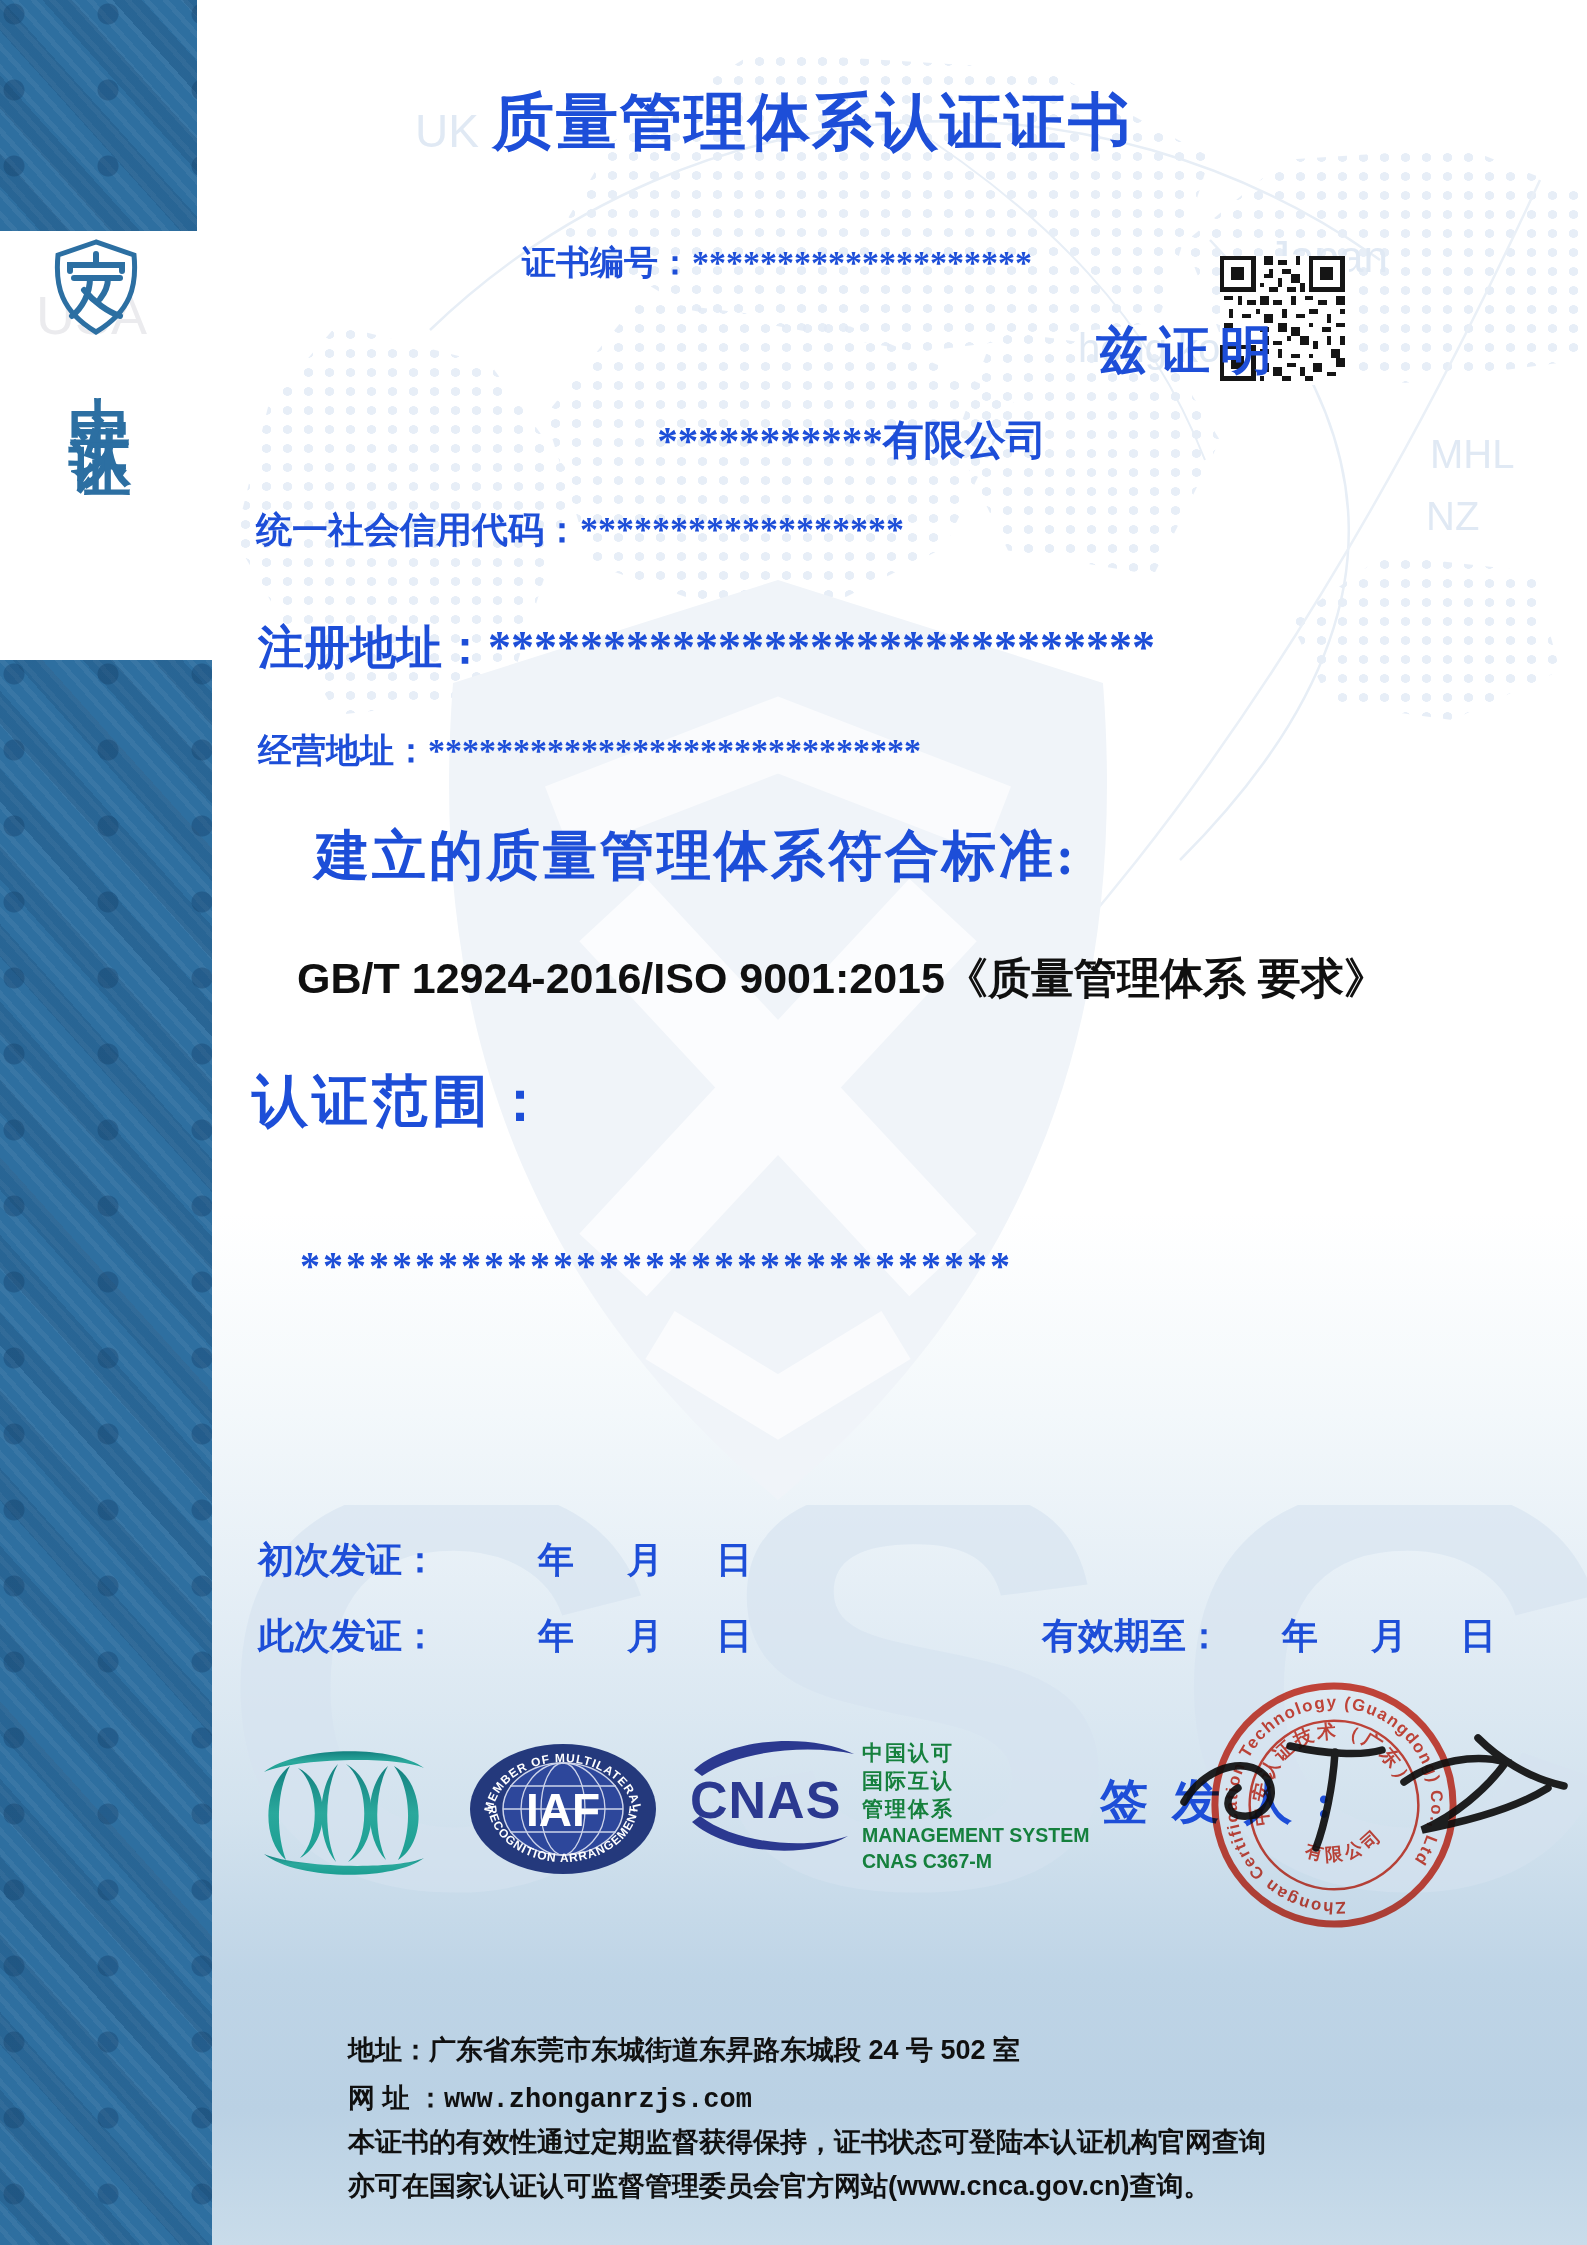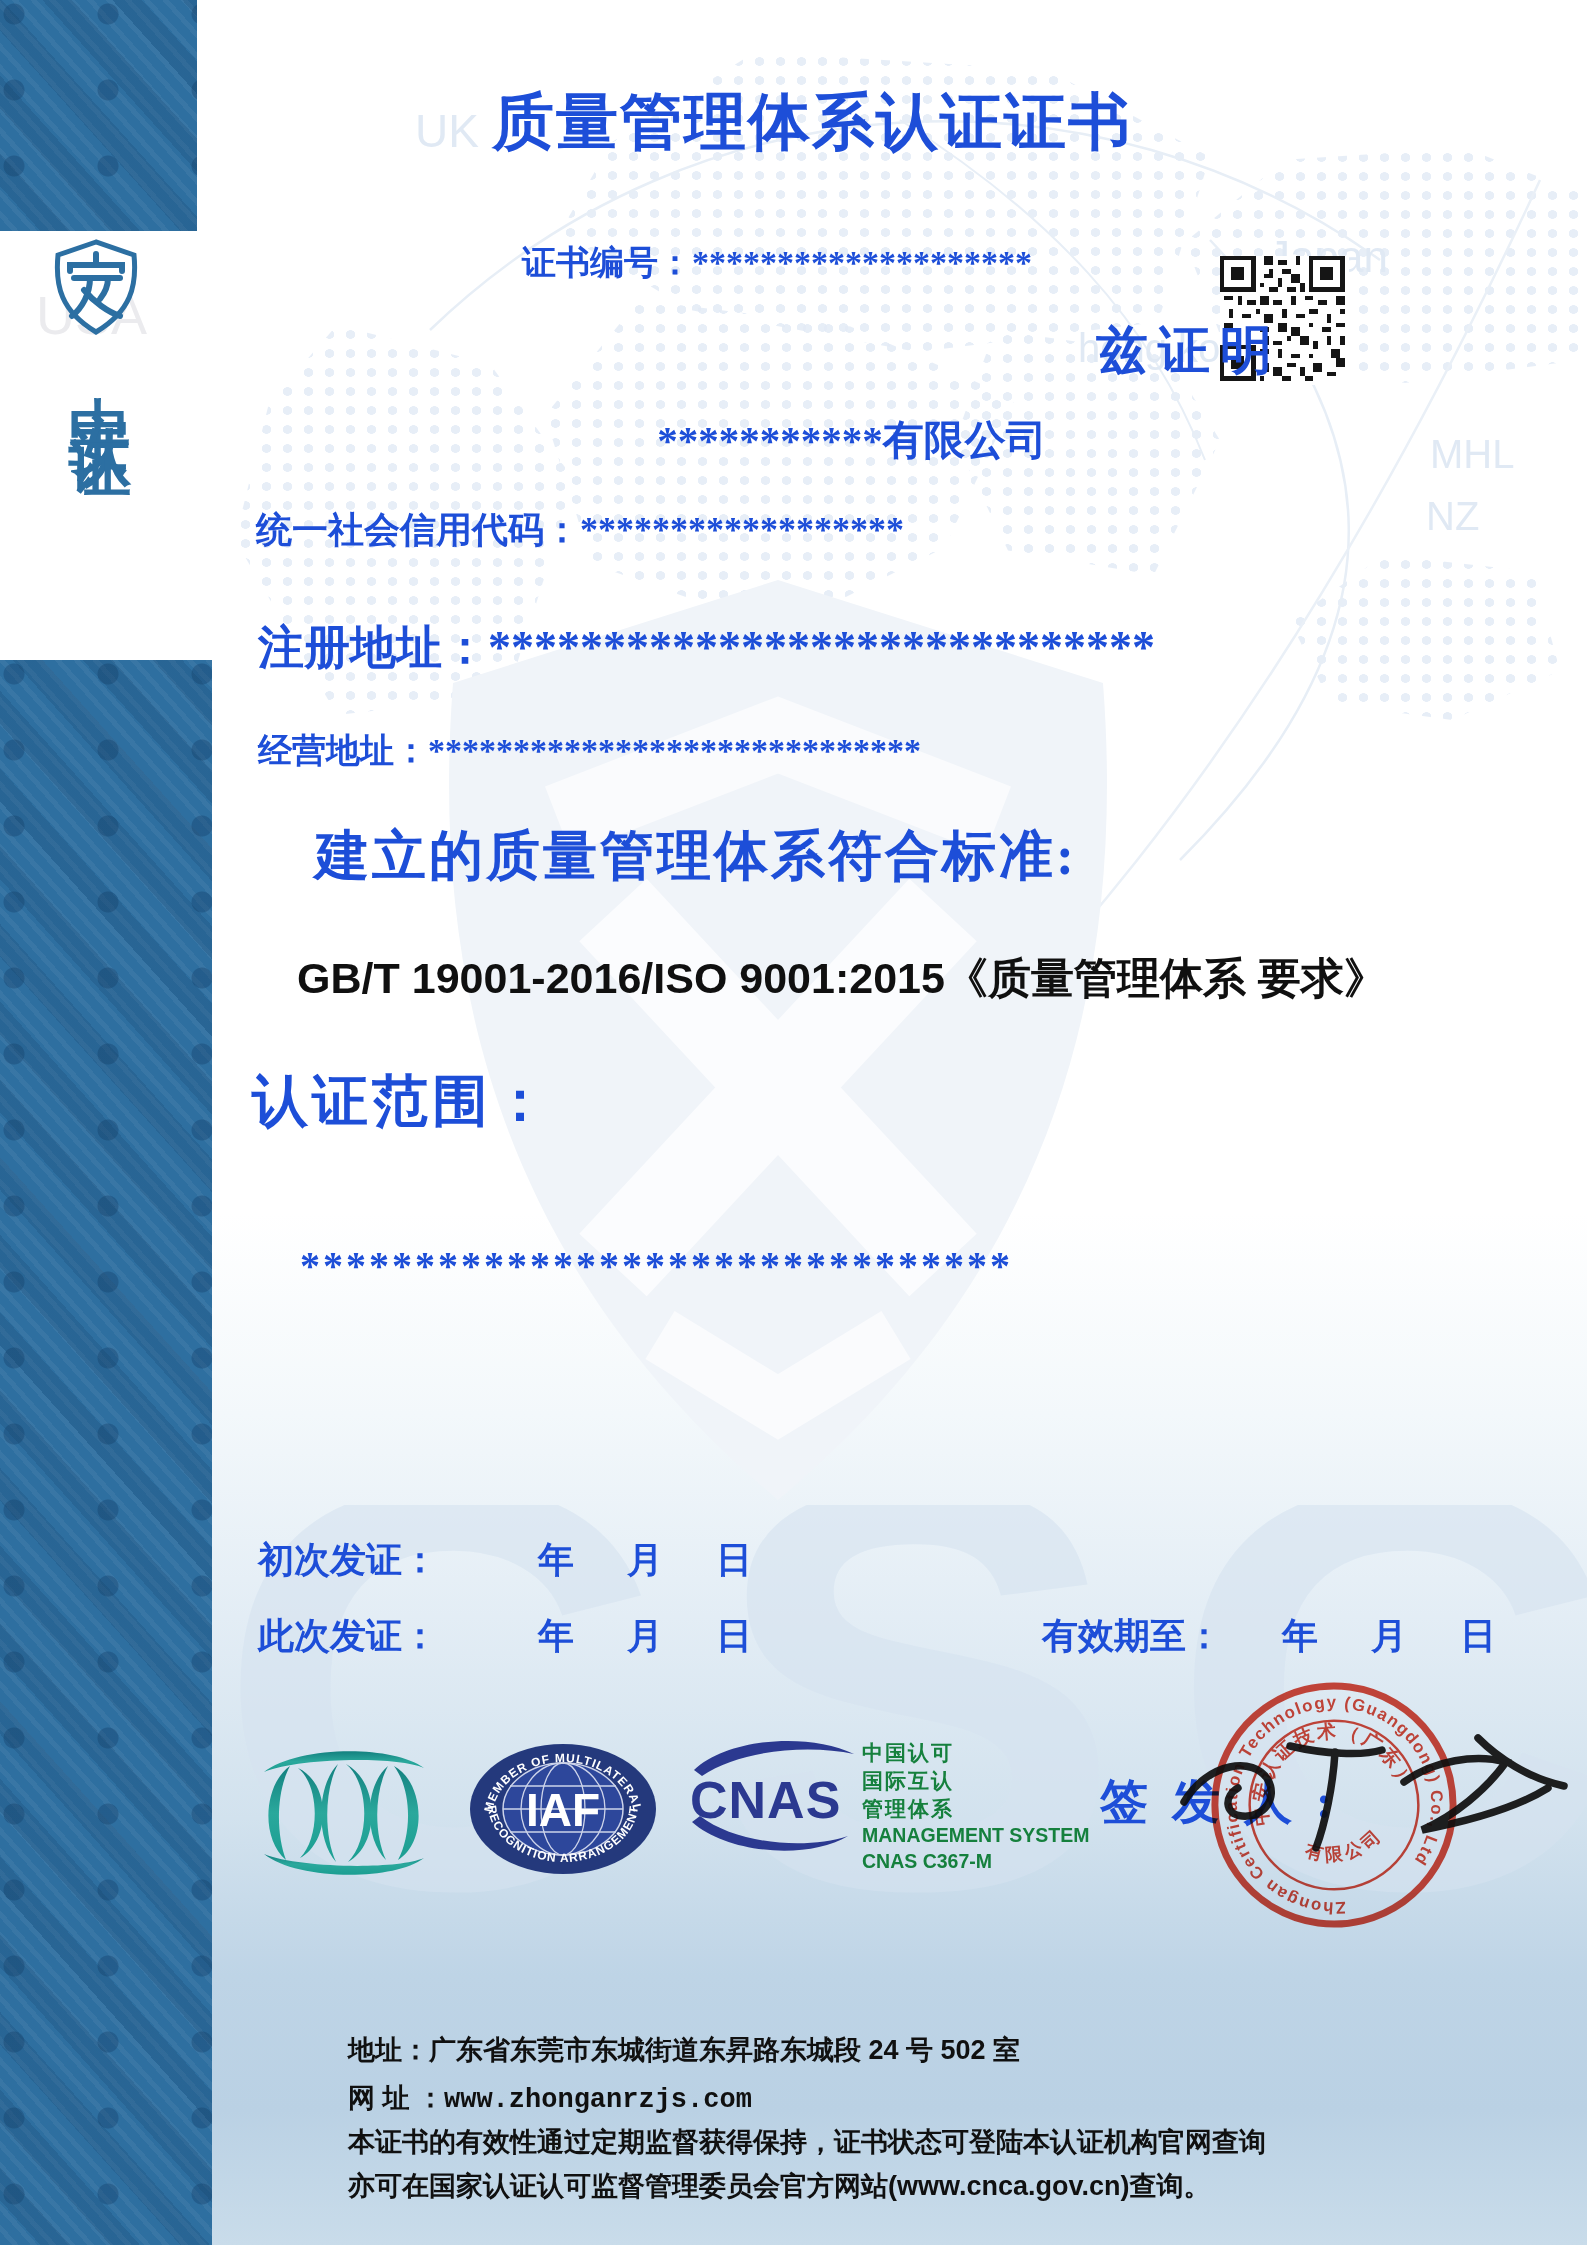--- a/index.html
+++ b/index.html
@@ -159,21 +159,21 @@
   <div class="abs kai addr1">
     <span>注册地址：</span><span>*****************************</span>
   </div>
 
   <div class="abs kai addr2">
     <span>经营地址：</span><span>*****************************</span>
   </div>
 
   <div class="abs kai stdhead">建立的质量管理体系符合标准:</div>
 
-  <div class="abs stdline">GB/T 19001-2016/ISO 9001:2015《质量管理体系 要求》</div>
+  <div class="abs stdline">GB/T 12924-2016/ISO 9001:2015《质量管理体系 要求》</div>
 
   <div class="abs kai scopehead">认证范围：</div>
 
   <div class="abs kai scopestars">*******************************</div>
 
   <div class="abs kai dateline d1l">
     <span>初次发证：</span><span class="val">年 月 日</span>
   </div>
   <div class="abs kai dateline d2l">
     <span>此次发证：</span><span class="val">年 月 日</span>

